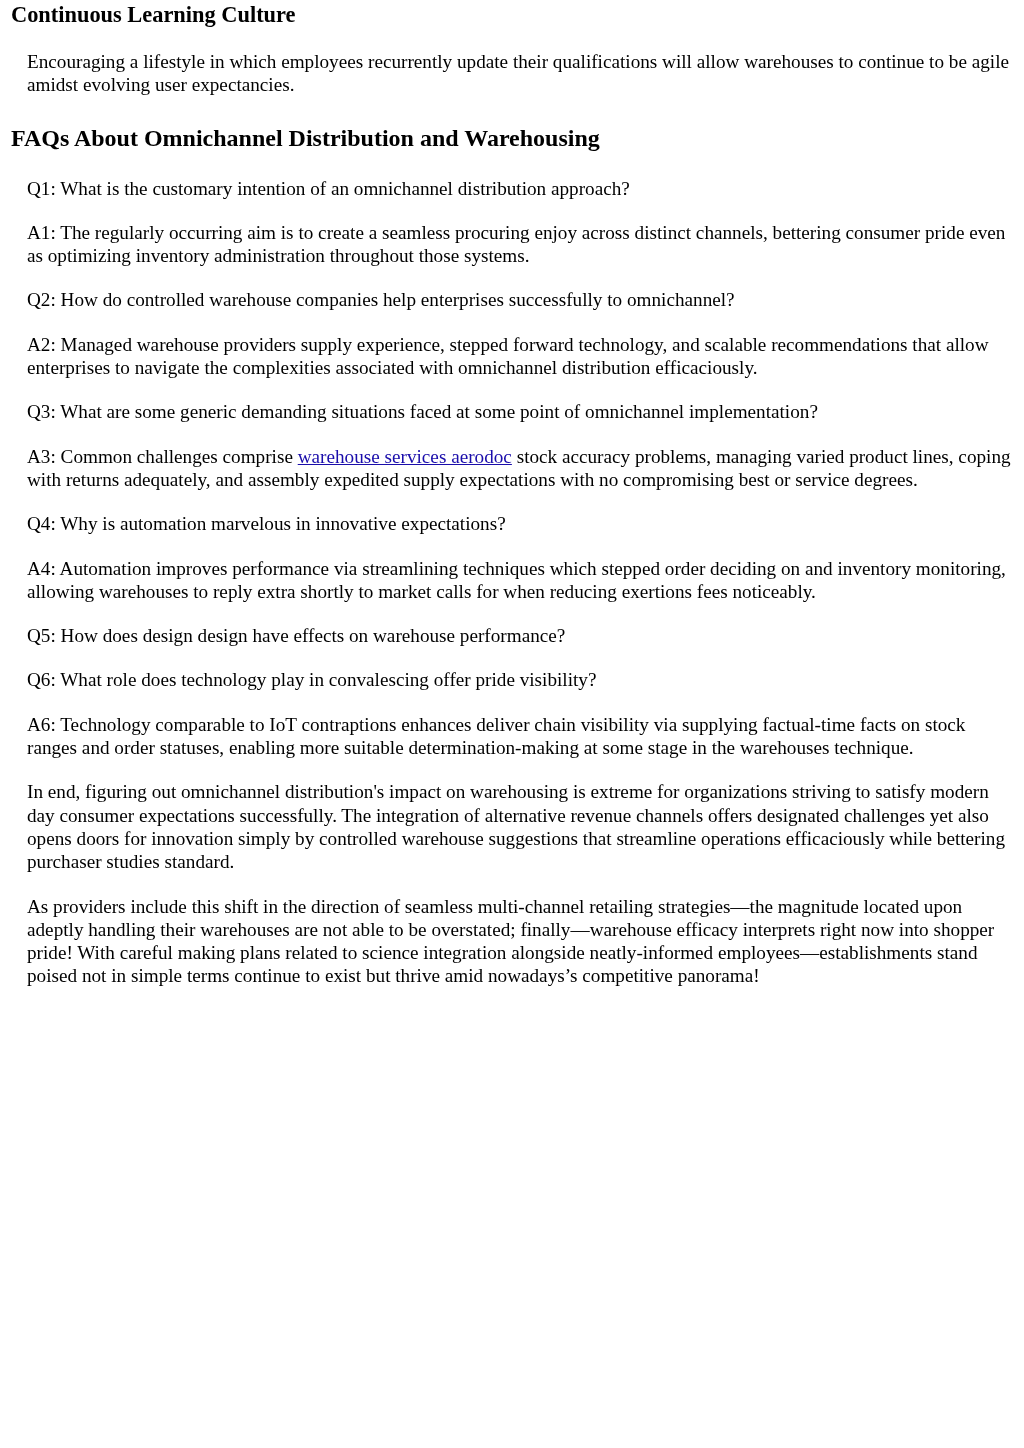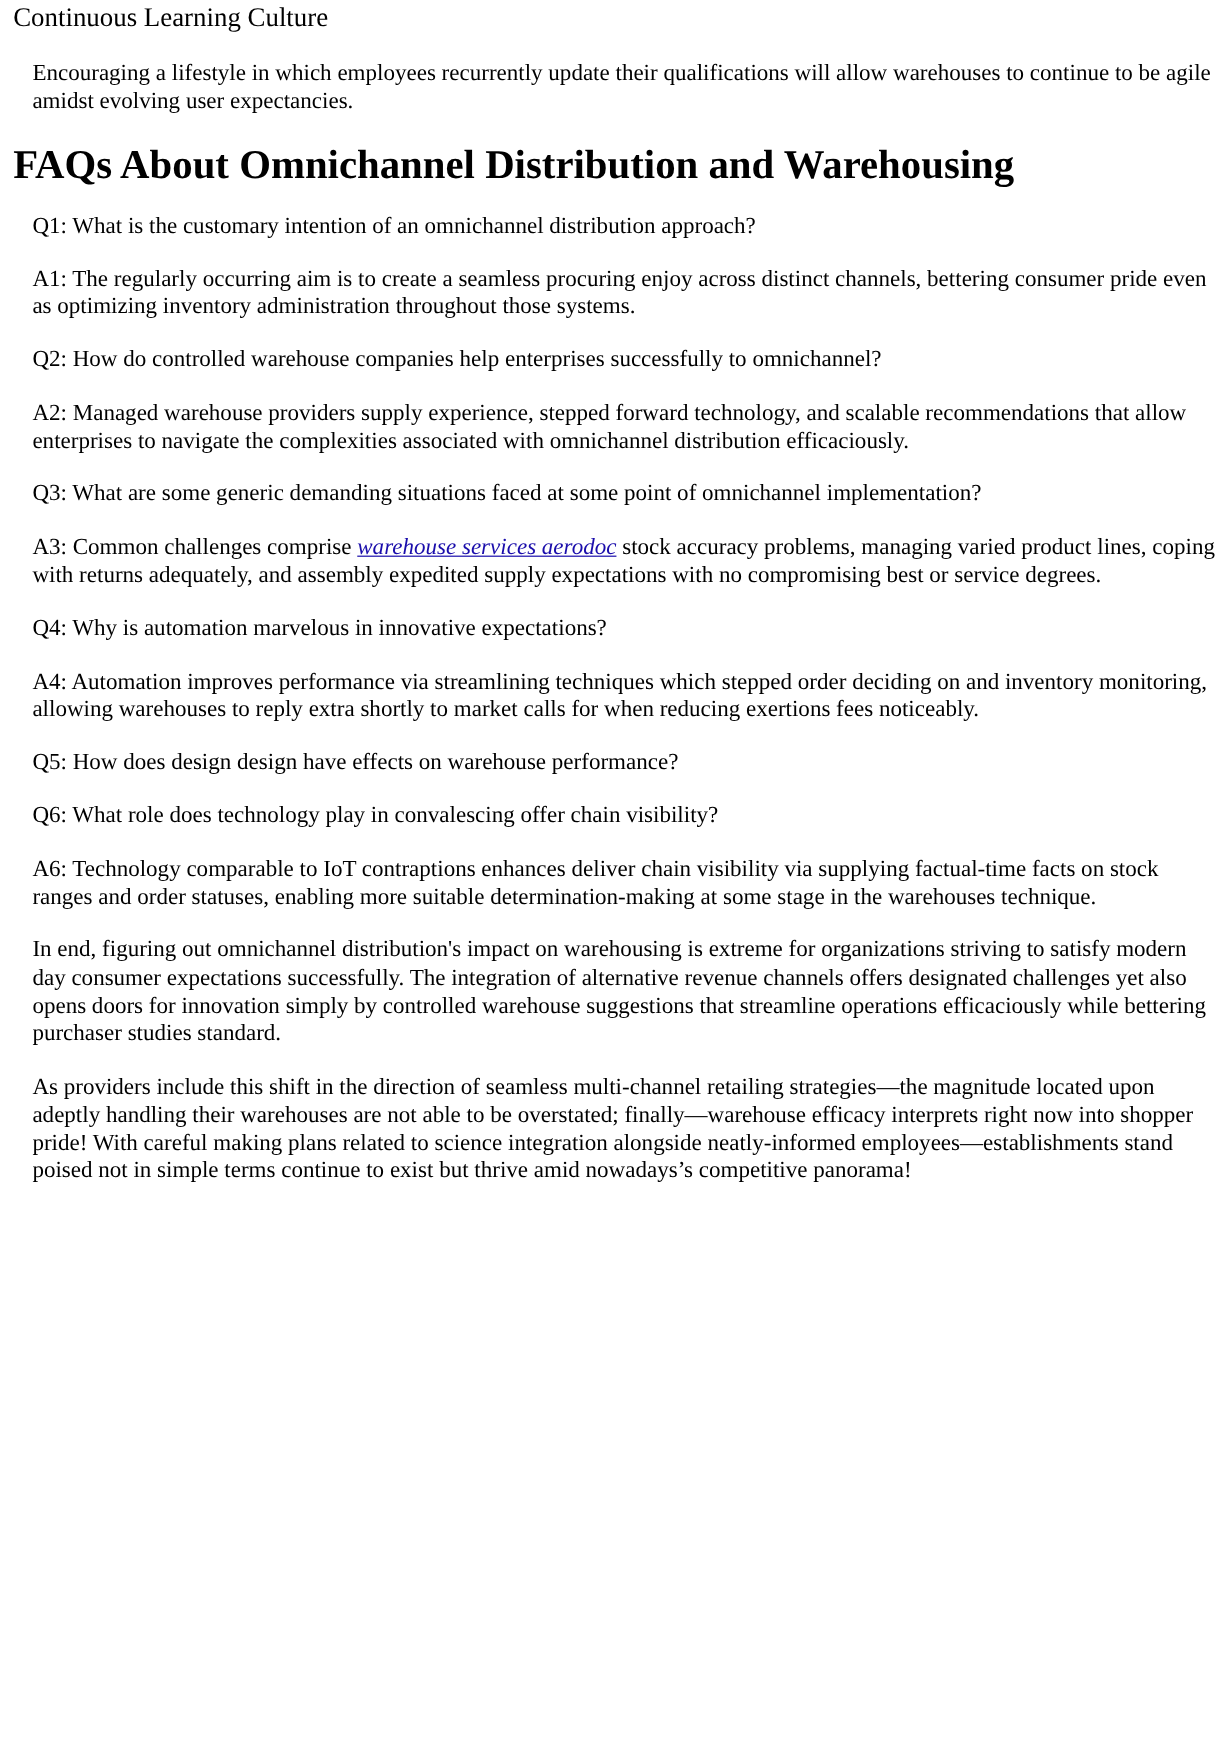--- a/index.html
+++ b/index.html
@@ -9,31 +9,31 @@
       overflow: hidden;
       font-family: "Liberation Serif", serif;
       color: #000000;
       font-size: 19.2px;
       line-height: 23.3px;
     }
     .page { padding: 0 10px 0 11px; }
     h3 {
       font-size: 22.4px;
       line-height: 26px;
-      font-weight: normal;
+      font-weight: bold;
       margin: 2px 0 22px 0;
     }
     h2 {
-      font-size: 34px;
+      font-size: 24px;
       line-height: 36px;
       font-weight: bold;
       margin: 23px 0 21px 0;
     }
     p { margin: 0 0 21px 16px; }
-    a { color: #1a0dab; text-decoration: underline; font-style: italic; }
+    a { color: #1a0dab; text-decoration: underline; }
   </style>
 </head>
 <body>
 
 <div class="page">
   <h3>Continuous Learning Culture</h3>
   <p>Encouraging a lifestyle in which employees recurrently update their qualifications will allow warehouses to continue to be agile amidst evolving user expectancies.</p>
 
   <h2>FAQs About Omnichannel Distribution and Warehousing</h2>
 
@@ -44,18 +44,18 @@
   <p>A2: Managed warehouse providers supply experience, stepped forward technology, and scalable recommendations that allow enterprises to navigate the complexities associated with omnichannel distribution efficaciously.</p>
 
   <p>Q3: What are some generic demanding situations faced at some point of omnichannel implementation?</p>
   <p><span>A3: Common challenges comprise </span><a href="#">warehouse services aerodoc</a><span> stock accuracy problems, managing varied product lines, coping with returns adequately, and assembly expedited supply expectations with no compromising best or service degrees.</span></p>
 
   <p>Q4: Why is automation marvelous in innovative expectations?</p>
   <p>A4: Automation improves performance via streamlining techniques which stepped order deciding on and inventory monitoring, allowing warehouses to reply extra shortly to market calls for when reducing exertions fees noticeably.</p>
 
   <p>Q5: How does design design have effects on warehouse performance?</p>
 
-  <p>Q6: What role does technology play in convalescing offer chain visibility?</p>
+  <p>Q6: What role does technology play in convalescing offer pride visibility?</p>
   <p>A6: Technology comparable to IoT contraptions enhances deliver chain visibility via supplying factual-time facts on stock ranges and order statuses, enabling more suitable determination-making at some stage in the warehouses technique.</p>
 
   <p>In end, figuring out omnichannel distribution's impact on warehousing is extreme for organizations striving to satisfy modern day consumer expectations successfully. The integration of alternative revenue channels offers designated challenges yet also opens doors for innovation simply by controlled warehouse suggestions that streamline operations efficaciously while bettering purchaser studies standard.</p>
   <p>As providers include this shift in the direction of seamless multi-channel retailing strategies—the magnitude located upon adeptly handling their warehouses are not able to be overstated; finally—warehouse efficacy interprets right now into shopper pride! With careful making plans related to science integration alongside neatly-informed employees—establishments stand poised not in simple terms continue to exist but thrive amid nowadays’s competitive panorama!</p>
 </div>
 
 </body></html>

